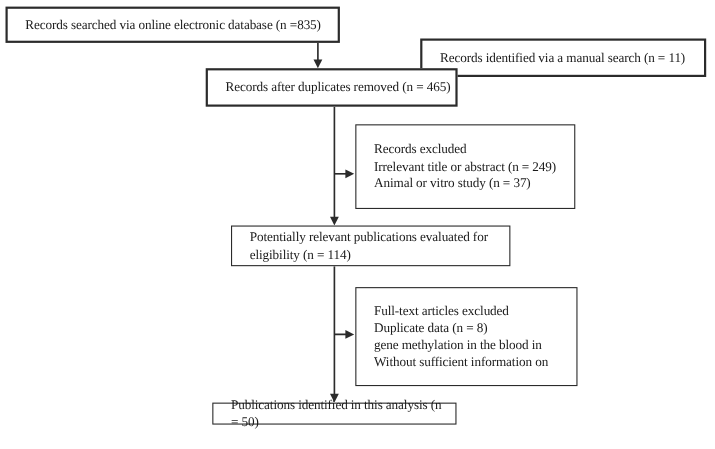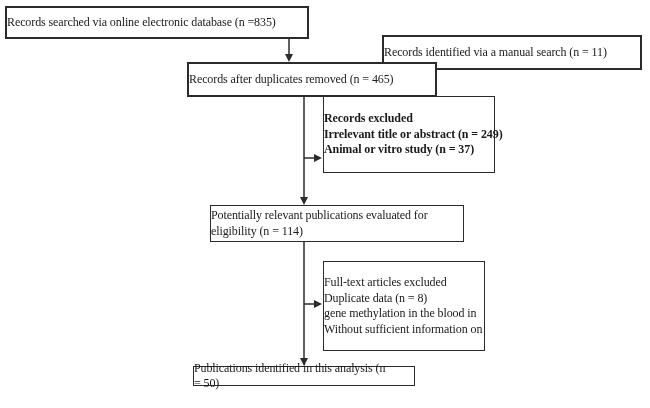--- a/index.html
+++ b/index.html
@@ -27,35 +27,35 @@
     pointer-events: none;
   }
   .box {
     position: absolute;
     box-sizing: border-box;
     background: #ffffff;
     border: 1.5px solid #2b2b2b;
     display: flex;
     flex-direction: column;
     justify-content: center;
-    padding-left: 0;
+    padding-left: 16px;
     padding-right: 4px;
   }
   .box.thick { border-width: 2px; }
   .ln {
     white-space: nowrap;
     line-height: 15.5px;
   }
   
   #b1 { left: 5px;   top: 6px;   width: 304px; height: 33px; }
   #b2 { left: 382px; top: 4px;   width: 260px; height: 35px; margin-top: 31px; }
-  #b3 { left: 187px; top: 62px;  width: 250px; height: 35px; }
-  #b4 { left: 323px; top: 96px; width: 172px; height: 77px; font-weight: bold; }
+  #b3 { left: 187px; top: 62px;  width: 229px; height: 35px; }
+  #b4 { left: 323px; top: 113px; width: 200px; height: 77px; }
   #b5 { left: 186px; top: 205px; width: 254px; height: 37px; margin-left: 24px; }
-  #b6 { left: 323px; top: 261px; width: 162px; height: 90px; }
+  #b6 { left: 323px; top: 261px; width: 202px; height: 90px; }
   #b7 { left: 193px; top: 366px; width: 222px; height: 20px; }
   .connectors line    { stroke: #2b2b2b; stroke-width: 1.5; }
   .connectors polygon { fill: #2b2b2b; }
 </style>
 </head>
 <body>
 
 <div class="stage">
 
   <svg class="connectors" viewBox="0 0 650 408" xmlns="http://www.w3.org/2000/svg">

